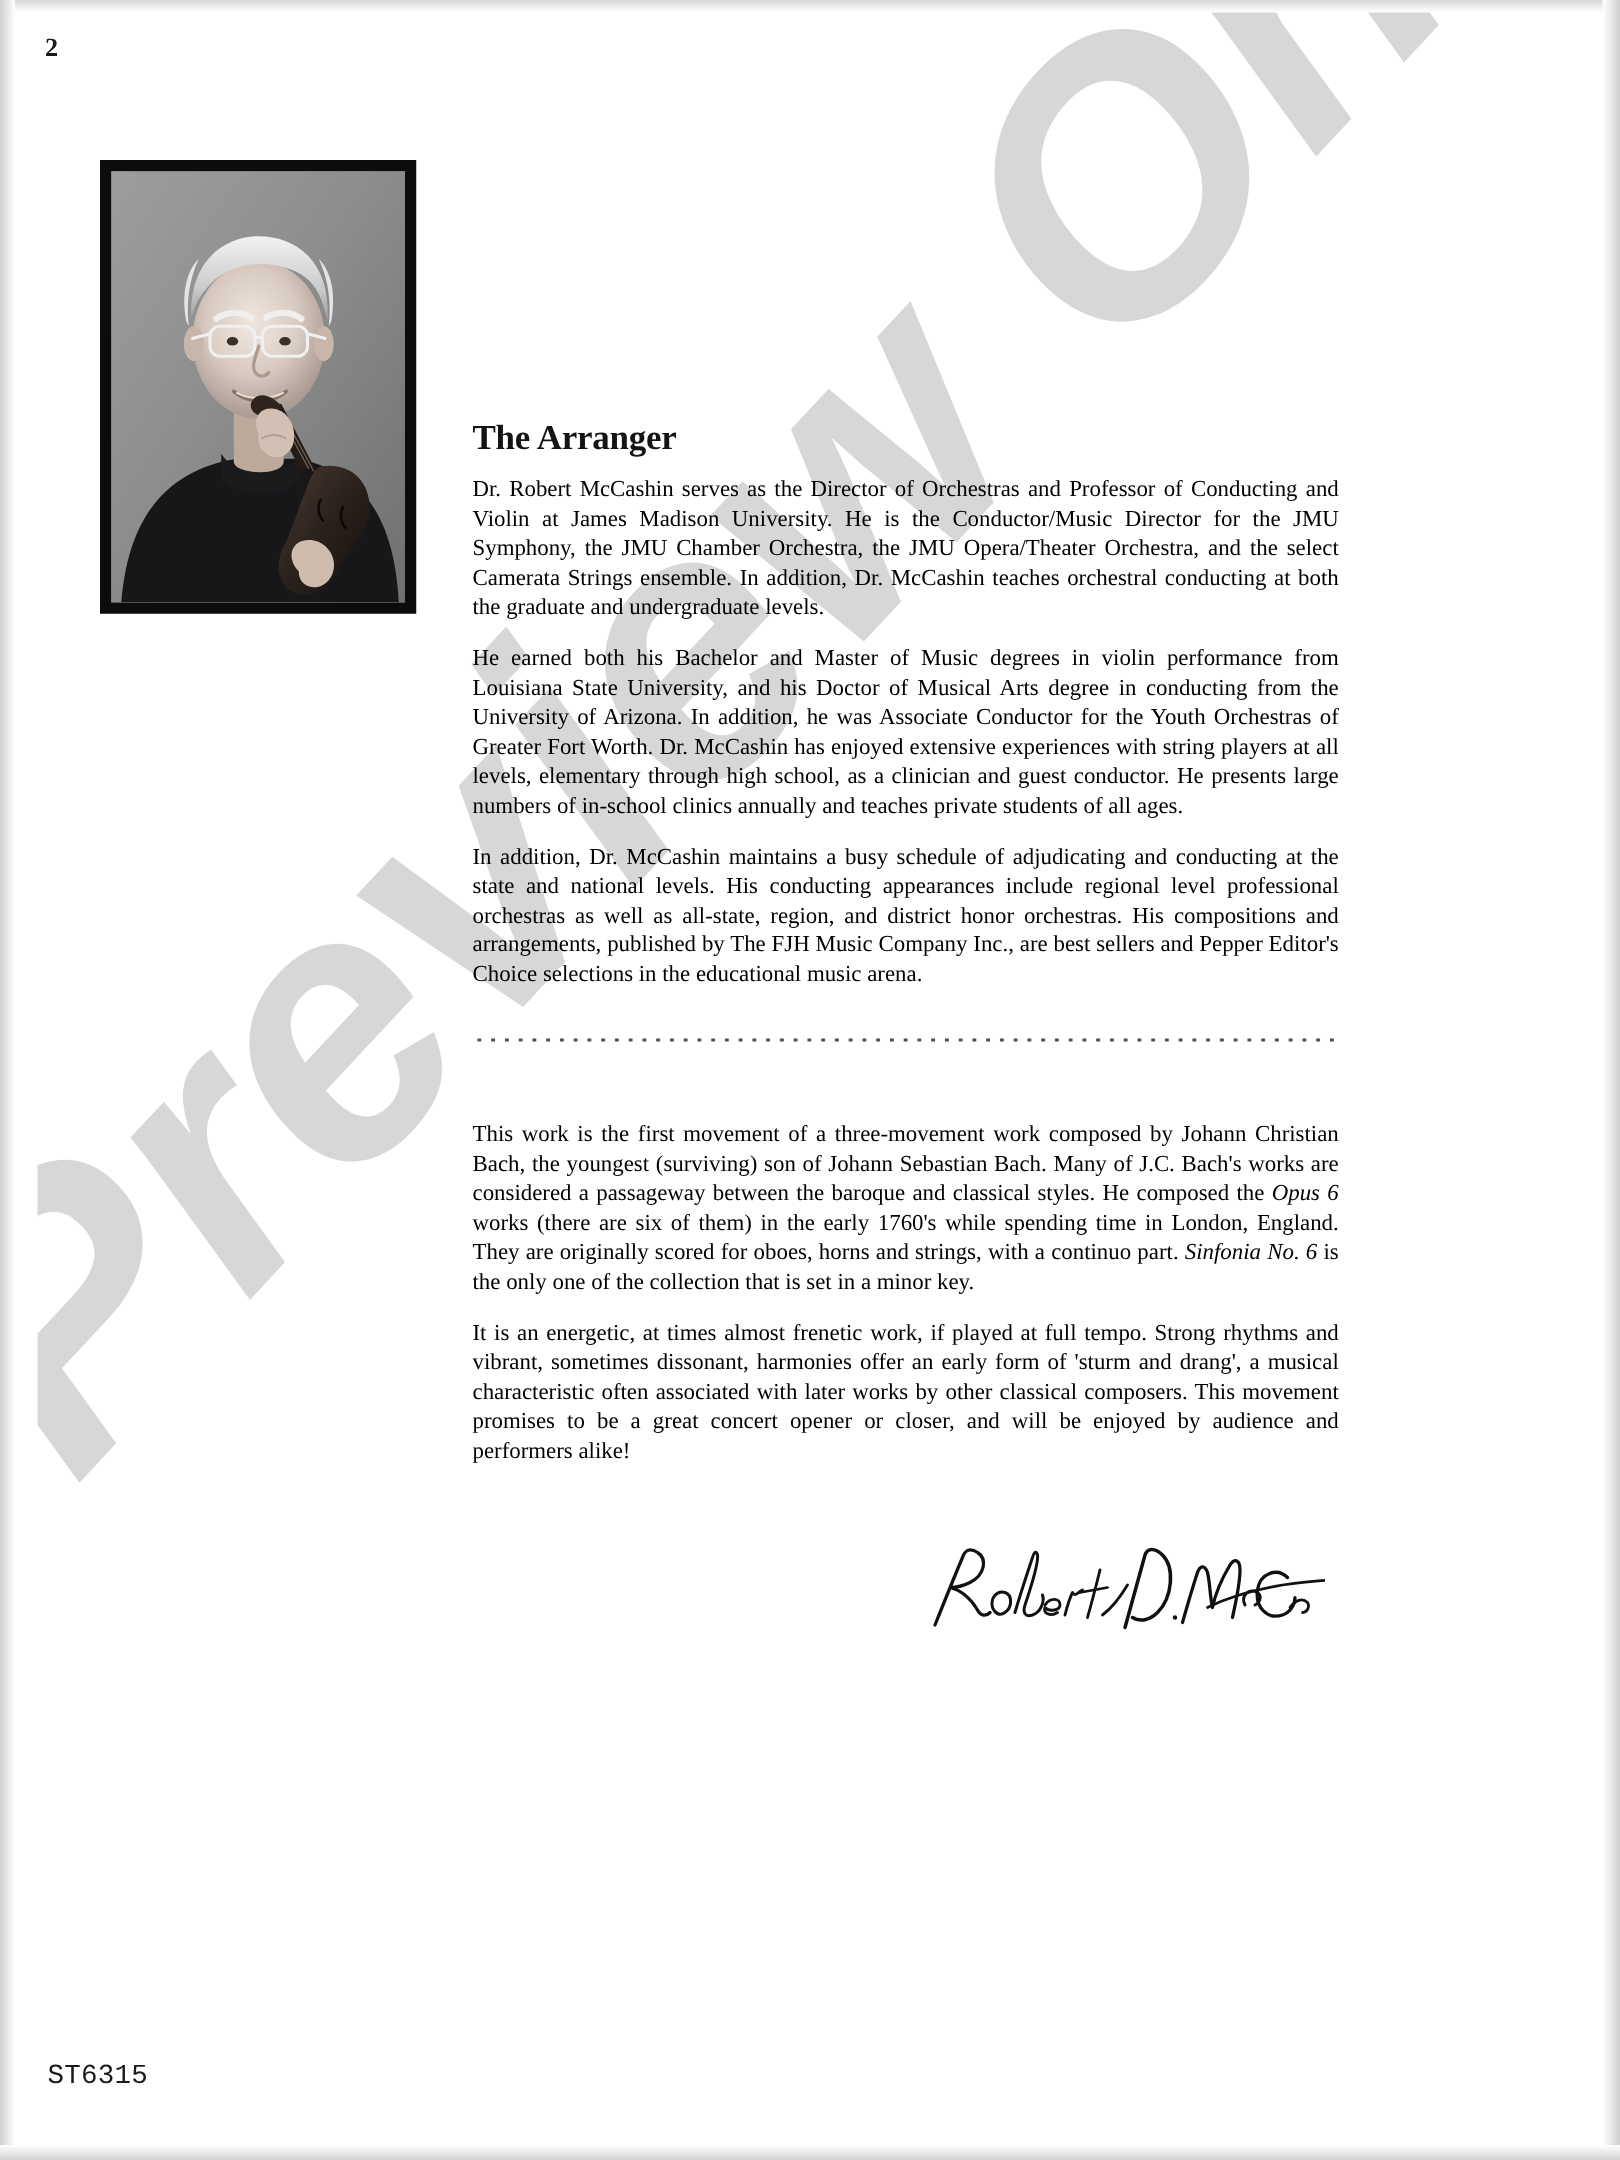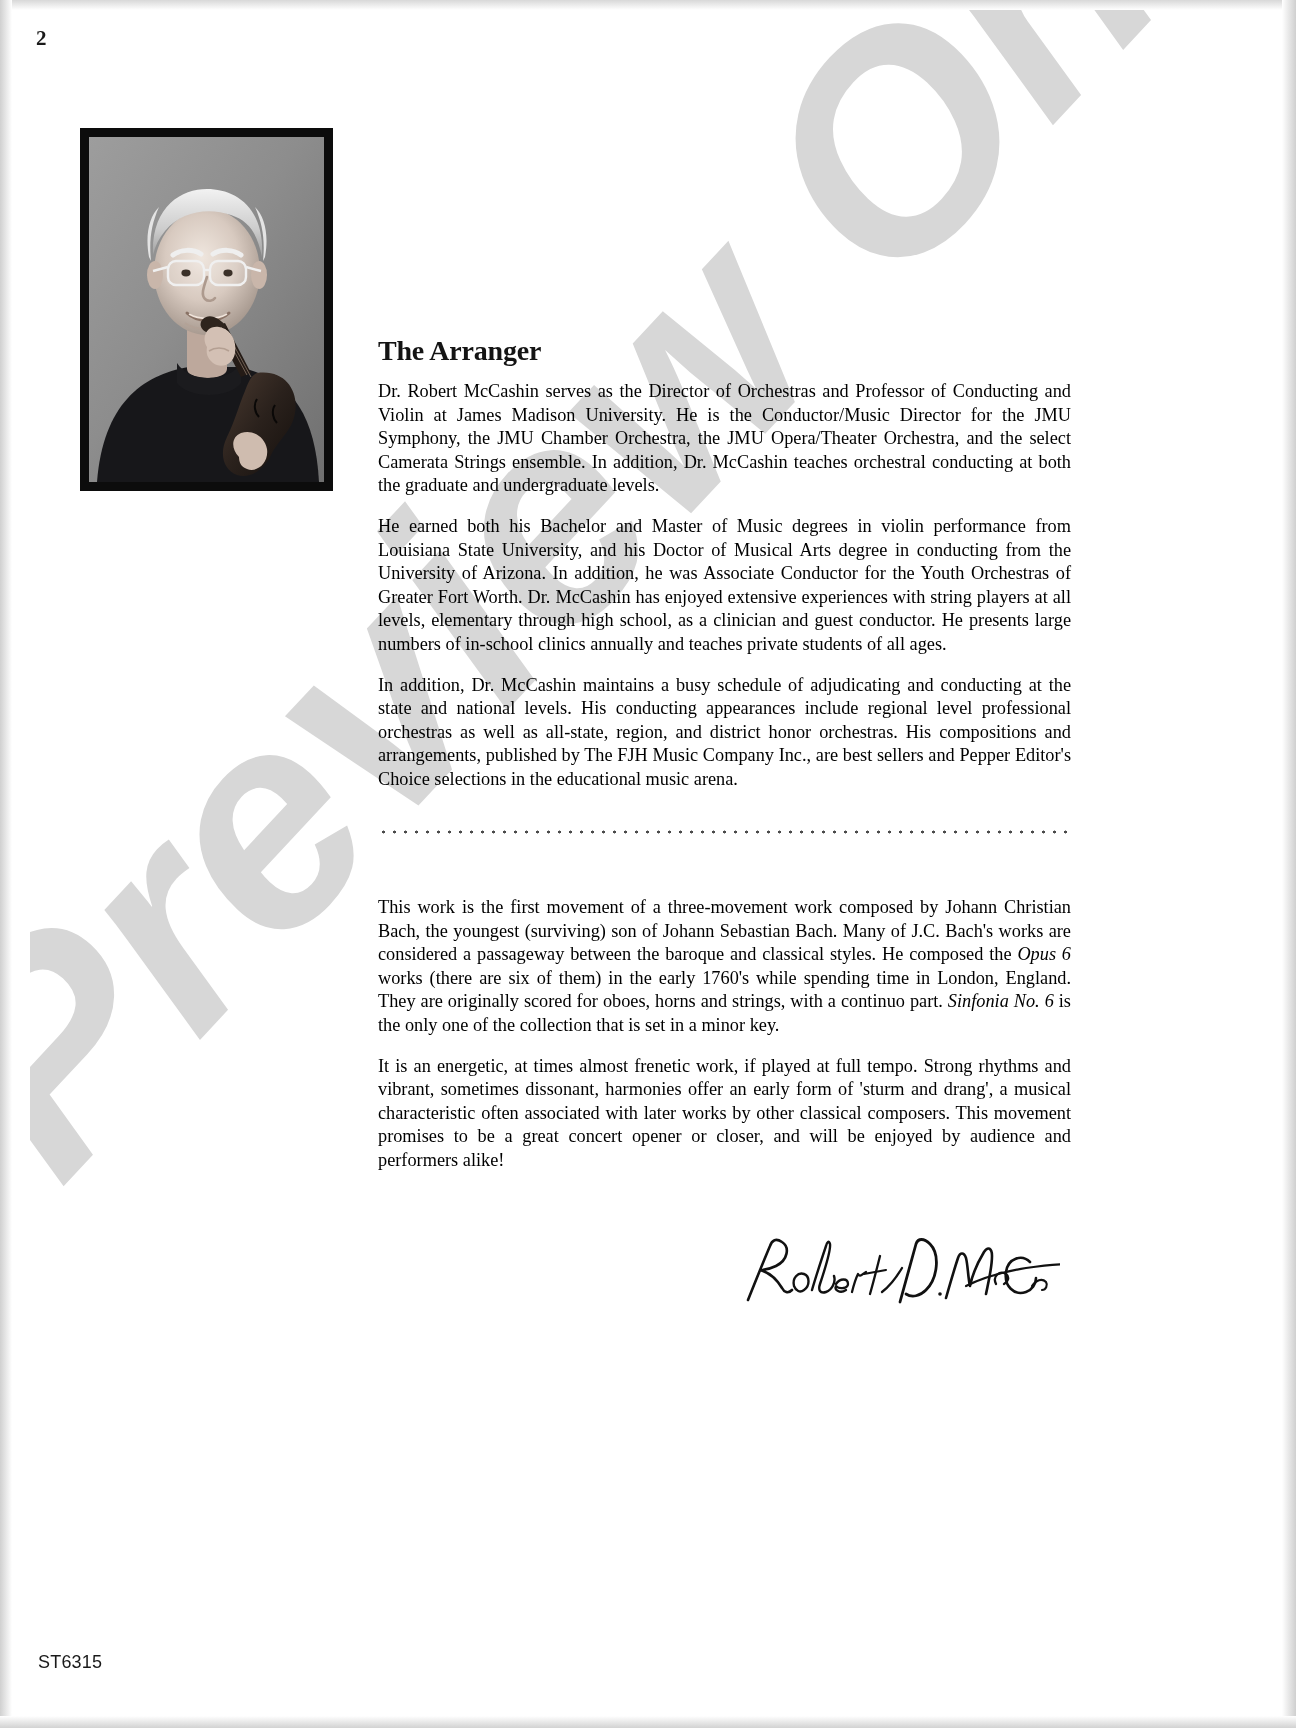--- a/index.html
+++ b/index.html
@@ -136,22 +136,22 @@
     height: 92px;
     z-index: 9;
   }
   .signature svg { width: 100%; height: 100%; display: block; }
 
   
   .footer-code {
     position: absolute;
     left: 38px;
     bottom: 55px;
-    font-size: 18px;
-    font-family: Liberation Sans, sans-serif;
+    font-size: 22px;
+    font-family: Liberation Mono, monospace;
     color: #1a1a1a;
     letter-spacing: 0.2px;
     z-index: 10;
   }
 </style>
 </head>
 <body>
 
 <div class="page">
 

